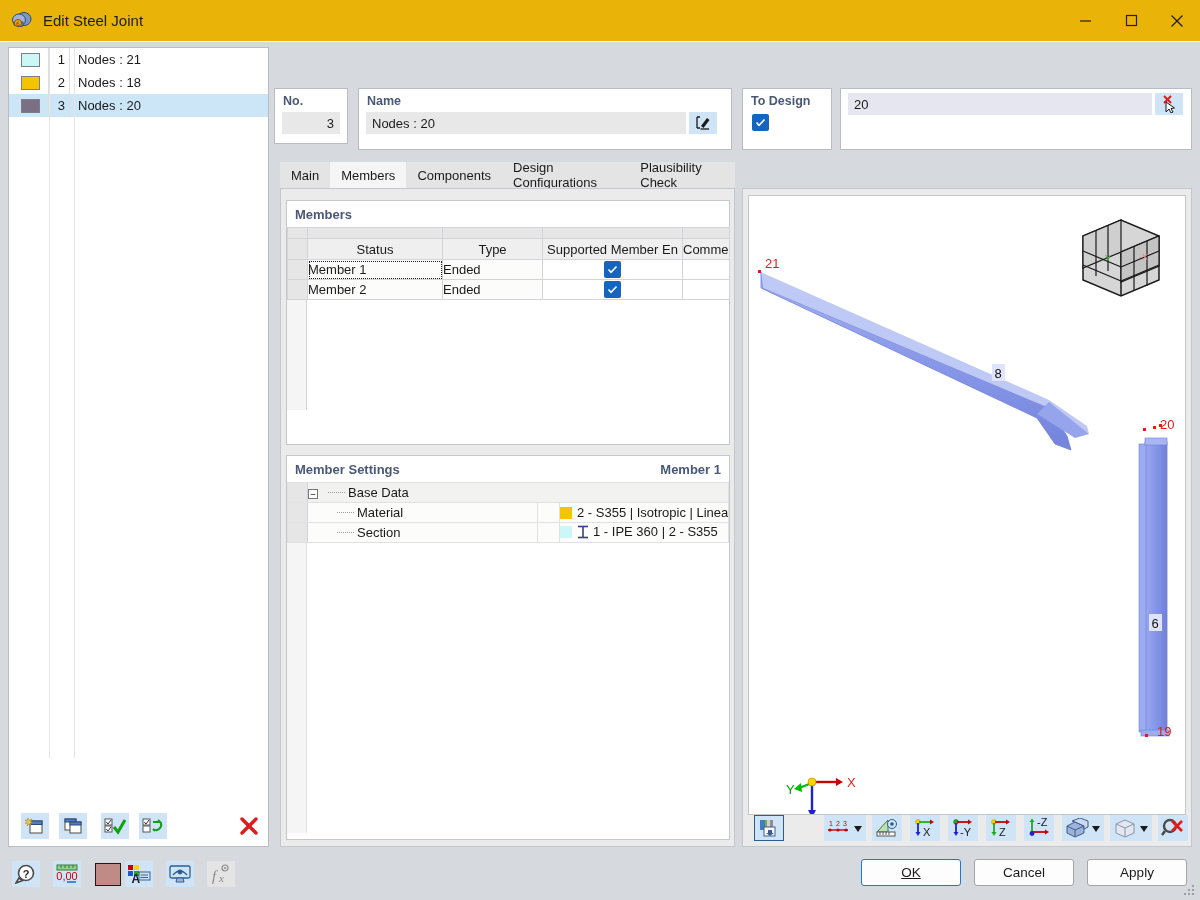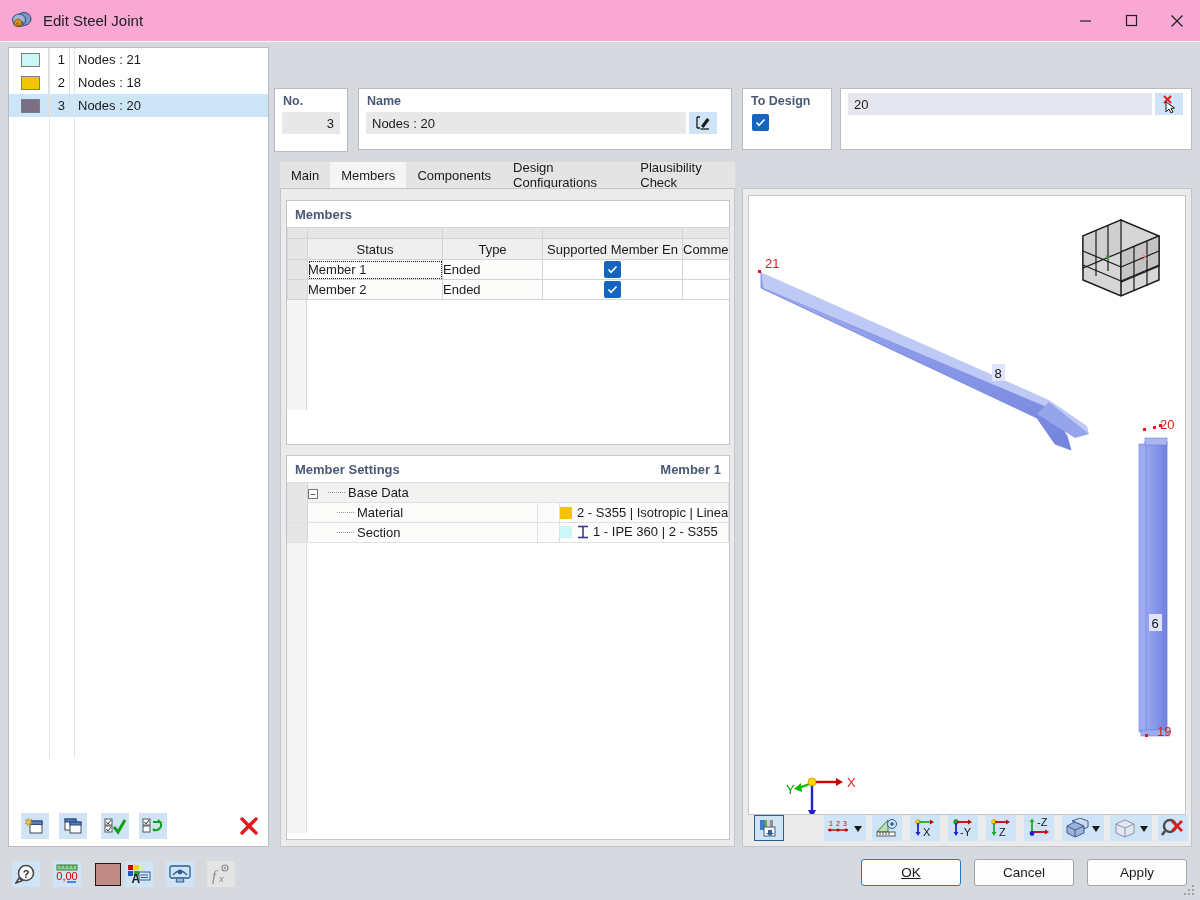--- a/index.html
+++ b/index.html
@@ -6,21 +6,21 @@
   html, body { margin:0; padding:0; }
   body {
     width:1200px; height:900px; overflow:hidden;
     font-family:"Liberation Sans", sans-serif;
     font-size:13px; color:#1a1a1a;
     background:#d6d9de;
   }
   
   .titlebar {
     position:absolute; left:0; top:0; width:1200px; height:42px;
-    background:#f9a8d4; display:flex; align-items:center;
+    background:#eab308; display:flex; align-items:center;
     border-bottom:1px solid #ffffff;
   }
   .title-icon { margin-left:10px; width:24px; height:24px; position:relative; }
   .title-text { margin-left:9px; font-size:15px; color:#1c1c1c; }
   .winbtns { margin-left:auto; display:flex; height:42px; }
   .winbtn {
     width:46px; height:42px; display:flex; align-items:center; justify-content:center;
     font-size:15px; color:#202020; font-family:"DejaVu Sans", sans-serif;
   }
 
@@ -47,21 +47,21 @@
   .list-vline2 { position:absolute; left:65px; top:0; width:1px; height:100%; background:#e3e5e9; }
 
   .list-toolbar { position:absolute; left:0; bottom:0; width:259px; height:40px; }
   .tbtn {
     position:absolute; width:28px; height:26px; background:#cfe4f7;
     display:flex; align-items:center; justify-content:center;
   }
   .tbtn.plain { background:transparent; }
 
   
-  .nopanel { position:absolute; left:274px; top:46px; width:74px; height:64px; }
+  .nopanel { position:absolute; left:274px; top:46px; width:74px; height:56px; }
   .fieldlbl { font-weight:bold; color:#4a5878; font-size:12.5px; padding:5px 0 0 8px; }
   .roinput {
     background:#e8e8e8; border:none; height:22px; font-size:13px;
     font-family:"Liberation Sans", sans-serif; color:#1a1a1a; padding:0 6px;
   }
 
   
   .namepanel { position:absolute; left:358px; top:46px; width:374px; height:62px; }
 
   

